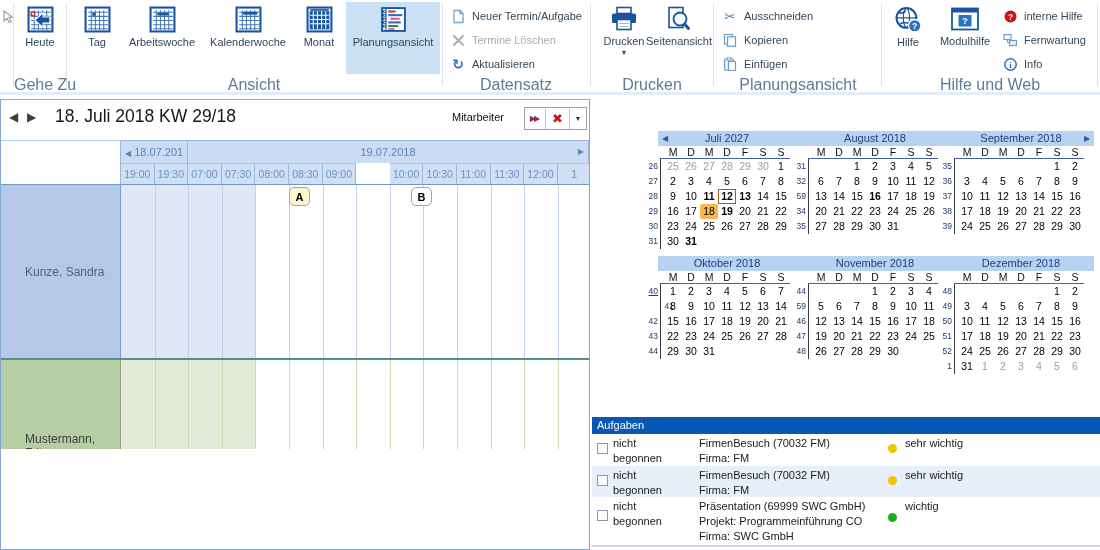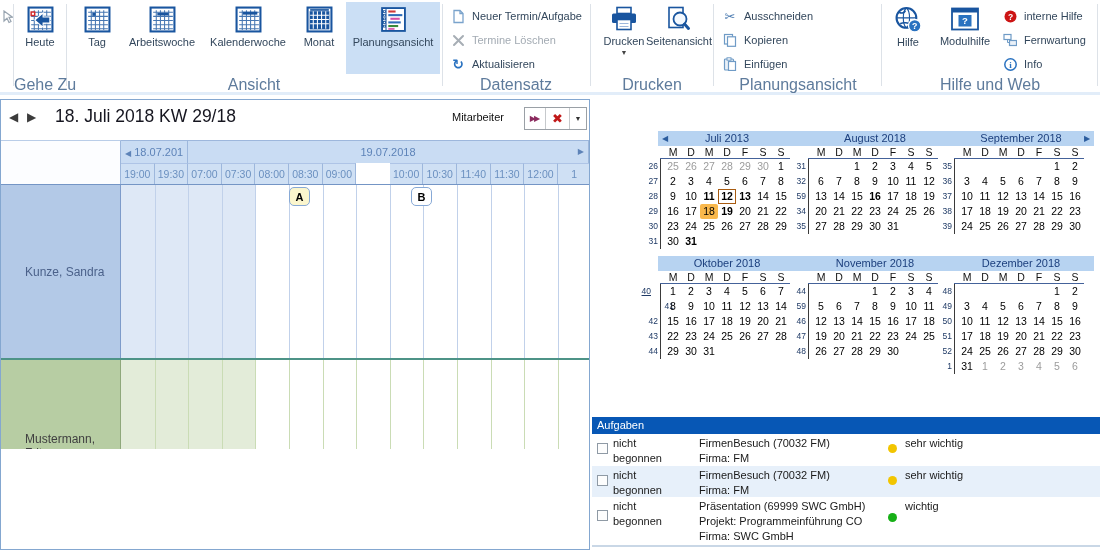--- a/index.html
+++ b/index.html
@@ -311,21 +311,21 @@
           <div class="tcell" style="left: 120px; width: 33.6px;">19:00</div>
           <div class="tcell" style="left: 153.6px; width: 33.6px;">19:30</div>
           <div class="tcell" style="left: 187.2px; width: 33.6px;">07:00</div>
           <div class="tcell" style="left: 220.8px; width: 33.6px;">07:30</div>
           <div class="tcell" style="left: 254.4px; width: 33.6px;">08:00</div>
           <div class="tcell" style="left: 288px; width: 33.6px;">08:30</div>
           <div class="tcell" style="left: 321.6px; width: 33.6px;">09:00</div>
           <div class="tcell" style="left: 346px; width: 33.6px; margin-left: 48px;">09:30</div>
           <div class="tcell" style="left: 388.8px; width: 33.6px;">10:00</div>
           <div class="tcell" style="left: 422.4px; width: 33.6px;">10:30</div>
-          <div class="tcell" style="left: 456px; width: 33.6px;">11:40</div>
+          <div class="tcell" style="left: 456px; width: 33.6px;">11:00</div>
           <div class="tcell" style="left: 489.6px; width: 33.6px;">11:30</div>
           <div class="tcell" style="left: 523.2px; width: 33.6px;">12:00</div>
           <div class="tcell" style="left: 556.8px; width: 33.6px;">1</div>
         </div>
       <div id="grid-topline"></div>
 
       <div class="srow blue" style="top:45px;height:173px">
         <div class="name-cell">Kunze, Sandra</div>
         <div class="lane">
             <div class="shade"></div>
@@ -375,21 +375,21 @@
       </div>
     </div>
   </div>
 
   <div id="panel-right">
     <div class="cal-band" style="top:32px"></div>
     <span class="cal-nav" style="left:70px;top:32px">◀</span>
     <span class="cal-nav" style="left:492px;top:32px">▶</span>
     <div class="cal-band" style="top:157px"></div>
     <div id="cal-area">
-        <div class="cal-title" style="left: 72px; width: 126px; top: 32px;">Juli 2013</div>
+        <div class="cal-title" style="left: 72px; width: 126px; top: 32px;">Juli 2027</div>
         <div class="cal-dayhead" style="left: 72px; top: 47px;">M</div>
         <div class="cal-dayhead" style="left: 90px; top: 47px;">D</div>
         <div class="cal-dayhead" style="left: 108px; top: 47px;">M</div>
         <div class="cal-dayhead" style="left: 126px; top: 47px;">D</div>
         <div class="cal-dayhead" style="left: 144px; top: 47px;">F</div>
         <div class="cal-dayhead" style="left: 162px; top: 47px;">S</div>
         <div class="cal-dayhead" style="left: 180px; top: 47px;">S</div>
         <div class="cal-underline" style="left: 68px; top: 59px; width: 130px;"></div>
         <div class="cal-vline" style="left: 68px; top: 60px; height: 90px;"></div>
         <div class="cal-week" style="left: 52px; top: 60px;">26</div>
@@ -529,21 +529,21 @@
         <div class="cal-title" style="left: 72px; width: 126px; top: 157px;">Oktober 2018</div>
         <div class="cal-dayhead" style="left: 72px; top: 172px;">M</div>
         <div class="cal-dayhead" style="left: 90px; top: 172px;">D</div>
         <div class="cal-dayhead" style="left: 108px; top: 172px;">M</div>
         <div class="cal-dayhead" style="left: 126px; top: 172px;">D</div>
         <div class="cal-dayhead" style="left: 144px; top: 172px;">F</div>
         <div class="cal-dayhead" style="left: 162px; top: 172px;">S</div>
         <div class="cal-dayhead" style="left: 180px; top: 172px;">S</div>
         <div class="cal-underline" style="left: 68px; top: 184px; width: 130px;"></div>
         <div class="cal-vline" style="left: 68px; top: 185px; height: 75px;"></div>
-        <div class="cal-week" style="left: 45px; top: 185px; text-decoration: underline;">40</div>
+        <div class="cal-week" style="left: 52px; top: 185px; text-decoration: underline;">40</div>
         <div class="cal-day" style="left: 72px; top: 185px;">1</div>
         <div class="cal-day" style="left: 90px; top: 185px;">2</div>
         <div class="cal-day" style="left: 108px; top: 185px;">3</div>
         <div class="cal-day" style="left: 126px; top: 185px;">4</div>
         <div class="cal-day" style="left: 144px; top: 185px;">5</div>
         <div class="cal-day" style="left: 162px; top: 185px;">6</div>
         <div class="cal-day" style="left: 180px; top: 185px;">7</div>
         <div class="cal-week" style="left: 68px; top: 200px;">41</div>
         <div class="cal-day" style="left: 72px; top: 200px;">8</div>
         <div class="cal-day" style="left: 90px; top: 200px;">9</div>

